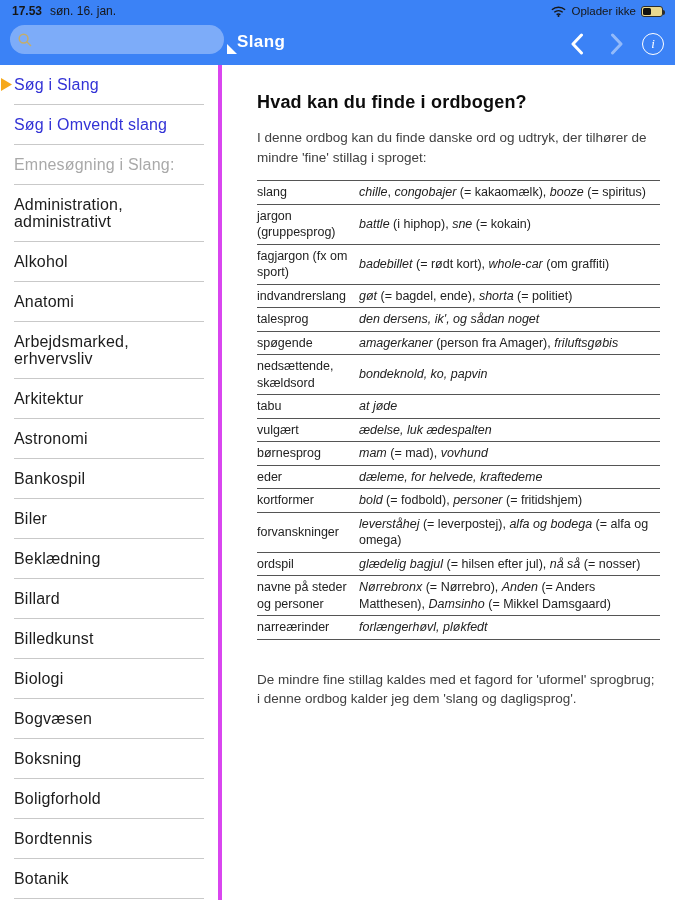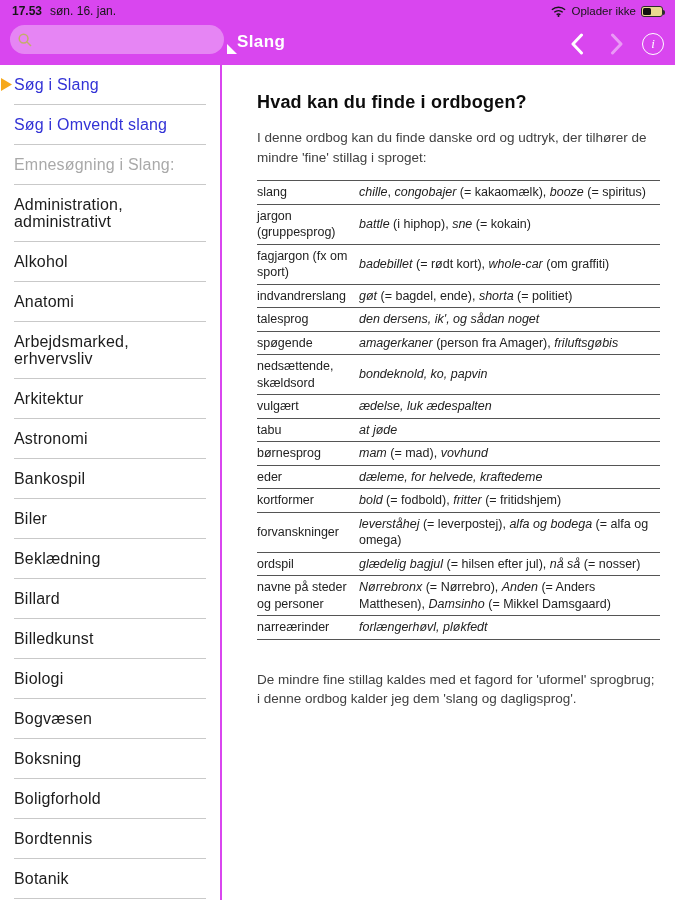--- a/index.html
+++ b/index.html
@@ -1,20 +1,20 @@
 <!DOCTYPE html>
 <html><head>
 <meta charset="utf-8">
 <style>
   * { margin:0; padding:0; box-sizing:border-box; }
   html,body { width:675px; height:900px; overflow:hidden; background:#fff;
     font-family:"Liberation Sans","DejaVu Sans",sans-serif; }
 
   
-  .topbar { background:#d946ef; }
+  .topbar { background:#3b82f6; }
   .statusbar { height:22px; display:flex; align-items:center; justify-content:space-between;
     padding:0 12px; font-size:12px; color:#161616; }
   .statusbar .left { display:flex; gap:8px; align-items:center; }
   .statusbar .time { font-weight:bold; }
   .statusbar .right { display:flex; gap:5px; align-items:center; }
   .statusbar .charge { font-size:11.5px; }
   .battery { position:relative; width:22px; height:11px; border:1px solid #2c2c2c;
     border-radius:3px; background:#e9d88f; }
   .battery .lvl { position:absolute; left:1px; top:1px; bottom:1px; width:38%;
     background:#111; border-radius:1.5px; }
@@ -34,21 +34,21 @@
     align-items:center; justify-content:center; background:none; border:none; cursor:pointer; }
   .nav-back { left:560px; }
   .nav-fwd  { left:600px; }
   .nav-info { left:636px; }
   .infocircle { width:22px; height:22px; border:1.6px solid #fff; border-radius:50%;
     color:#fff; font-size:13px; line-height:19px; text-align:center;
     font-family:"Liberation Serif","DejaVu Serif",serif; font-style:italic; }
 
   
   .split { display:flex; height:835px; }
-  .sidebar { width:222px; border-right:2px solid #d946ef; overflow:hidden; }
+  .sidebar { width:222px; border-right:4px solid #d946ef; overflow:hidden; }
   .sidebar ul { list-style:none; }
   .sb-item { position:relative; margin:0 14px 0 14px; padding:11px 0;
     font-size:16px; line-height:17px; letter-spacing:.2px; color:#1c1c1c;
     border-bottom:1px solid #c9c9c9; cursor:pointer; }
   .sb-item.link { color:#3232d6; }
   .sb-item.section { color:#a9a9a9; cursor:default; }
   .sb-item .marker { position:absolute; left:-13px; top:13px; width:11px; height:13px;
     background:#f6a91c; clip-path:polygon(0 0,100% 50%,0 100%); }
 
   
@@ -177,38 +177,38 @@
           </tr>
           <tr>
             <td class="term">spøgende</td>
             <td class="examples"><i>amagerkaner</i><span> (person fra Amager), </span><i>friluftsgøbis</i></td>
           </tr>
           <tr>
             <td class="term">nedsættende, skældsord</td>
             <td class="examples"><i>bondeknold, ko, papvin</i></td>
           </tr>
           <tr>
+            <td class="term">tabu</td>
+            <td class="examples"><i>at jøde</i></td>
+          </tr>
+          <tr>
             <td class="term">vulgært</td>
             <td class="examples"><i>ædelse, luk ædespalten</i></td>
           </tr>
           <tr>
-            <td class="term">tabu</td>
-            <td class="examples"><i>at jøde</i></td>
-          </tr>
-          <tr>
             <td class="term">børnesprog</td>
             <td class="examples"><i>mam</i><span> (= mad), </span><i>vovhund</i></td>
           </tr>
           <tr>
             <td class="term">eder</td>
             <td class="examples"><i>dæleme, for helvede, kraftedeme</i></td>
           </tr>
           <tr>
             <td class="term">kortformer</td>
-            <td class="examples"><i>bold</i><span> (= fodbold), </span><i>fritter</i><span> (= fritidshjem)</span></td>
+            <td class="examples"><i>bold</i><span> (= fodbold), </span><i>personer</i><span> (= fritidshjem)</span></td>
           </tr>
           <tr>
             <td class="term">forvanskninger</td>
             <td class="examples"><i>leverståhej</i><span> (= leverpostej), </span><i>alfa og bodega</i><span> (= alfa og omega)</span></td>
           </tr>
           <tr>
             <td class="term">ordspil</td>
             <td class="examples"><i>glædelig bagjul</i><span> (= hilsen efter jul), </span><i>nå så</i><span> (= nosser)</span></td>
           </tr>
           <tr>

